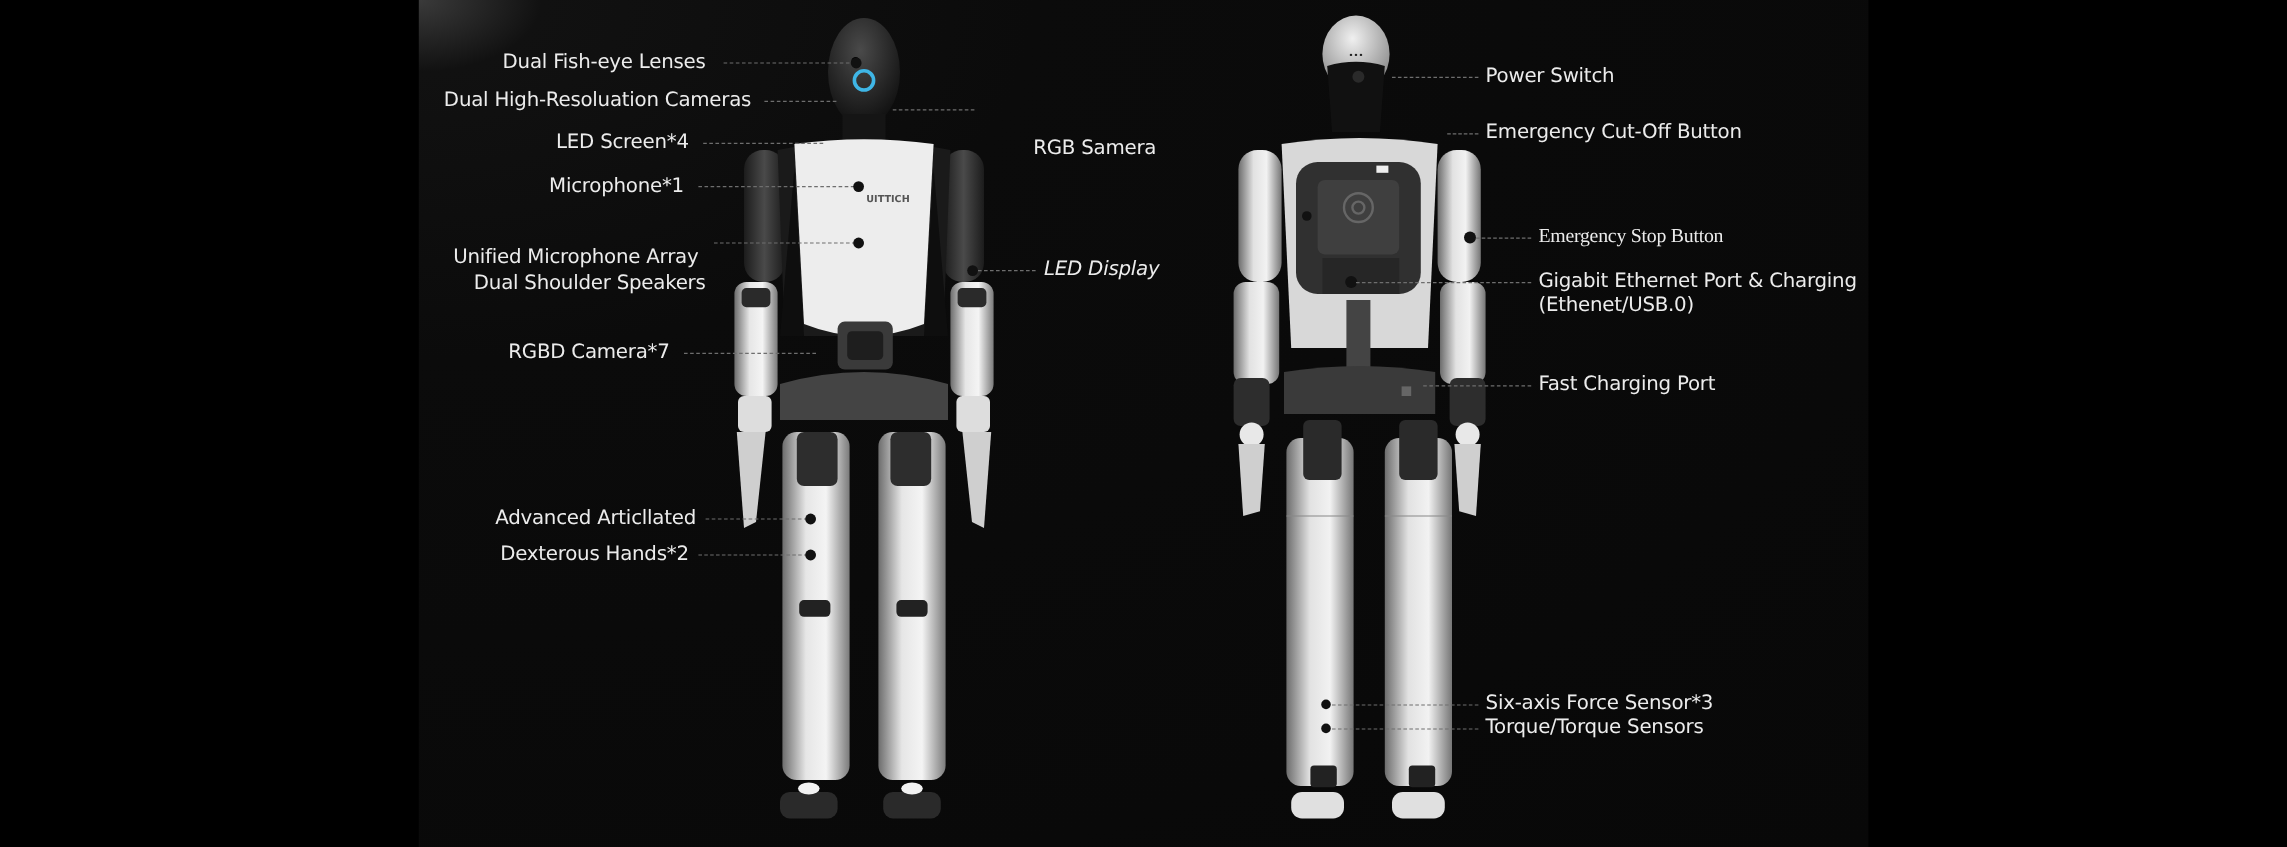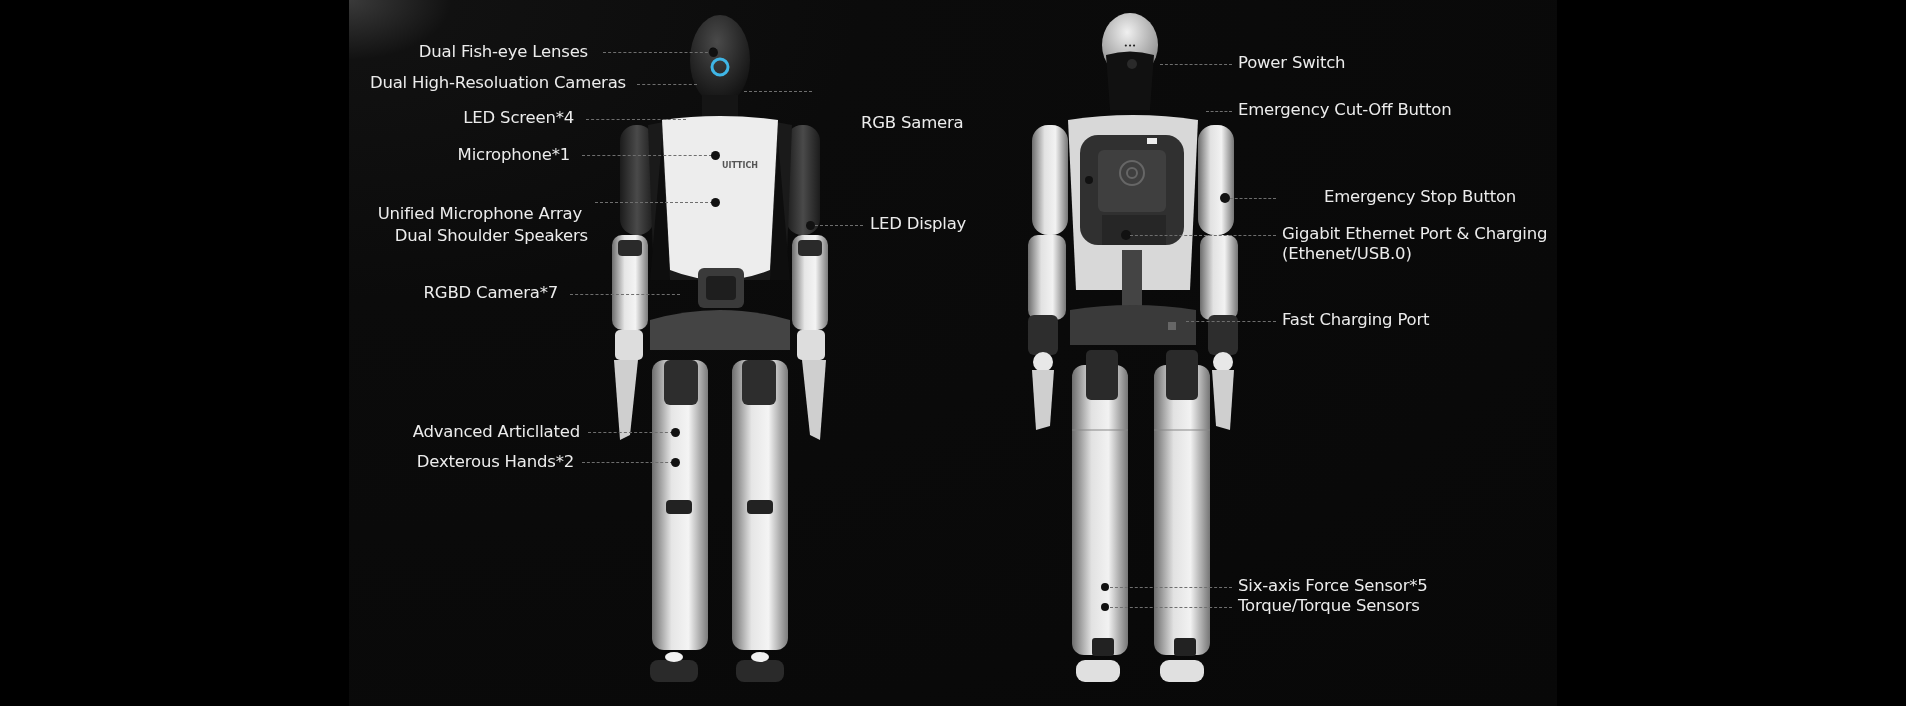--- a/index.html
+++ b/index.html
@@ -161,35 +161,35 @@
 
 <div class="label r" style="right:1332px;top:452px;">Dexterous Hands*2</div>
 <div class="leader" style="left:582px;top:462px;width:91px;"></div>
 <div class="dot" style="left:675px;top:462px;"></div>
 
 <div class="leader" style="left:744px;top:91px;width:68px;"></div>
 <div class="label" style="left:861px;top:80px;margin-top:33px;">RGB Samera</div>
 
 <div class="dot" style="left:810px;top:225px;"></div>
 <div class="leader" style="left:815px;top:225px;width:48px;"></div>
-<div class="label" style="left:870px;top:214px;">LED Display</div>
+<div class="label" style="left:870px;top:214px;font-style:italic;">LED Display</div>
 
 <div class="leader" style="left:1160px;top:64px;width:72px;"></div>
 <div class="label" style="left:1238px;top:53px;">Power Switch</div>
 
 <div class="leader" style="left:1206px;top:111px;width:26px;"></div>
 <div class="label" style="left:1238px;top:100px;">Emergency Cut-Off Button</div>
 
 <div class="leader" style="left:1230px;top:198px;width:46px;"></div>
-<div class="label" style="left:1324px;top:187px;">Emergency Stop Button</div>
+<div class="label" style="left:1282px;top:187px;font-family:Liberation Serif, serif;">Emergency Stop Button</div>
 
 <div class="leader" style="left:1130px;top:235px;width:146px;"></div>
 <div class="label" style="left:1282px;top:224px;">Gigabit Ethernet Port &amp; Charging</div>
 <div class="label" style="left:1282px;top:244px;">(Ethenet/USB.0)</div>
 
 <div class="leader" style="left:1186px;top:321px;width:90px;"></div>
 <div class="label" style="left:1282px;top:310px;">Fast Charging Port</div>
 
 <div class="leader" style="left:1110px;top:587px;width:122px;"></div>
-<div class="label" style="left:1238px;top:576px;">Six-axis Force Sensor*5</div>
+<div class="label" style="left:1238px;top:576px;">Six-axis Force Sensor*3</div>
 
 <div class="leader" style="left:1110px;top:607px;width:122px;"></div>
 <div class="label" style="left:1238px;top:596px;">Torque/Torque Sensors</div>
 
 </body></html>

